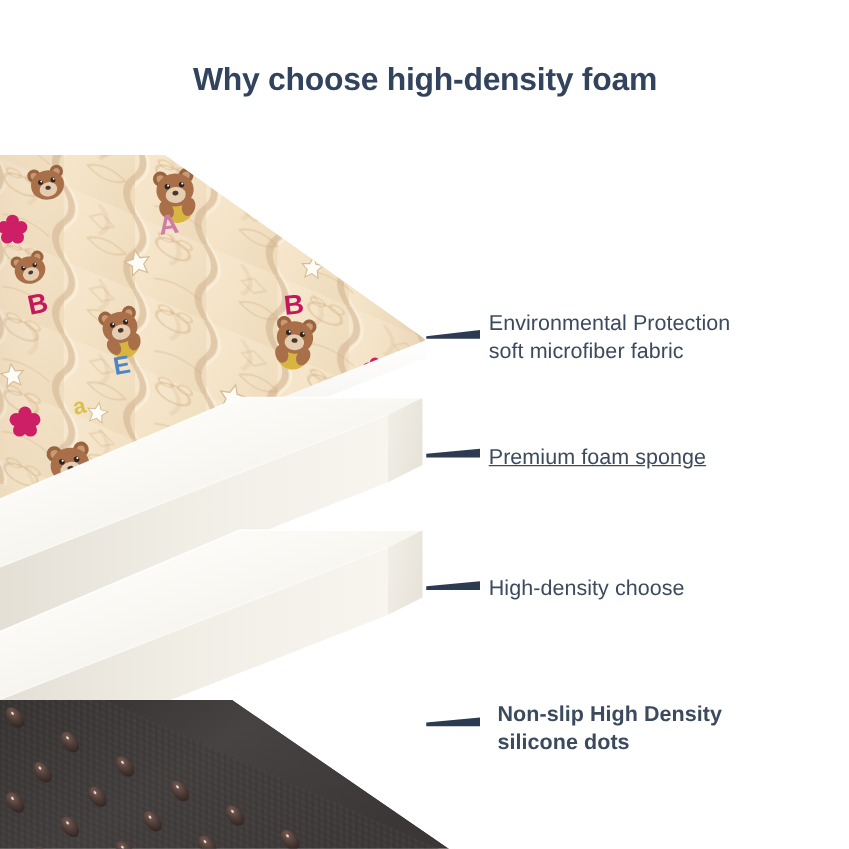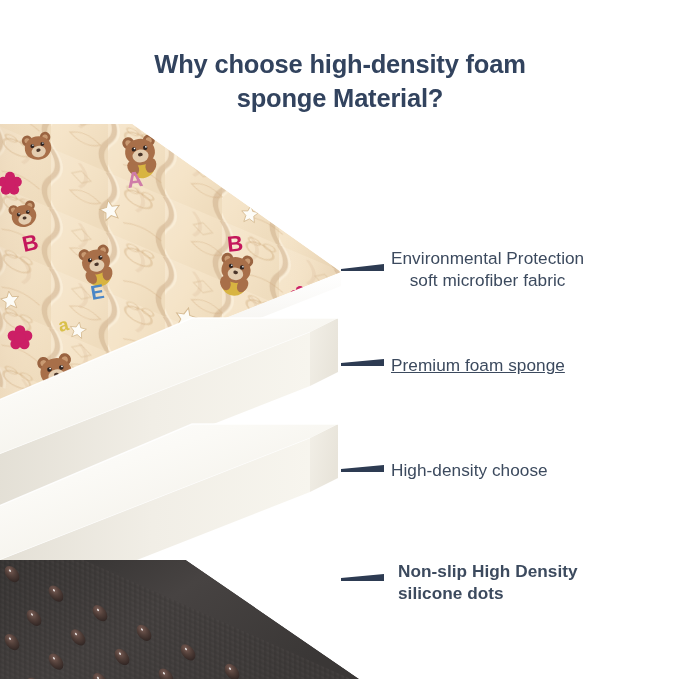--- a/index.html
+++ b/index.html
@@ -50,33 +50,32 @@
   
   .callout {
     position: absolute;
     color: #3c4a5e;
     font-size: 17.2px;
     line-height: 1.3;
     font-weight: 400;
     letter-spacing: 0.05px;
     white-space: pre-line;
   }
-  .callout-1 { left: 391px; top: 247px; text-align: center; }
+  .callout-1 { left: 391px; top: 247px; }
   .callout-2 { left: 391px; top: 354px; text-decoration: underline; }
   .callout-3 { left: 391px; top: 459px; }
   .callout-4 { left: 398px; top: 560px; font-weight: bold; }
 </style>
 </head>
 <body>
 
 <div id="infographic">
 
   <div class="title-block">
     <span class="title-line">Why choose high-density foam</span>
-    <span class="title-line">sponge Material?</span>
   </div>
 
   <svg id="stack" viewBox="0 0 679 679">
     <defs>
 
       <linearGradient id="fabricBase" x1="0" y1="0" x2="1" y2="0.6">
         <stop offset="0" stop-color="#f6e7cf"></stop>
         <stop offset="0.45" stop-color="#f5e4c8"></stop>
         <stop offset="1" stop-color="#efdcbd"></stop>
       </linearGradient>

